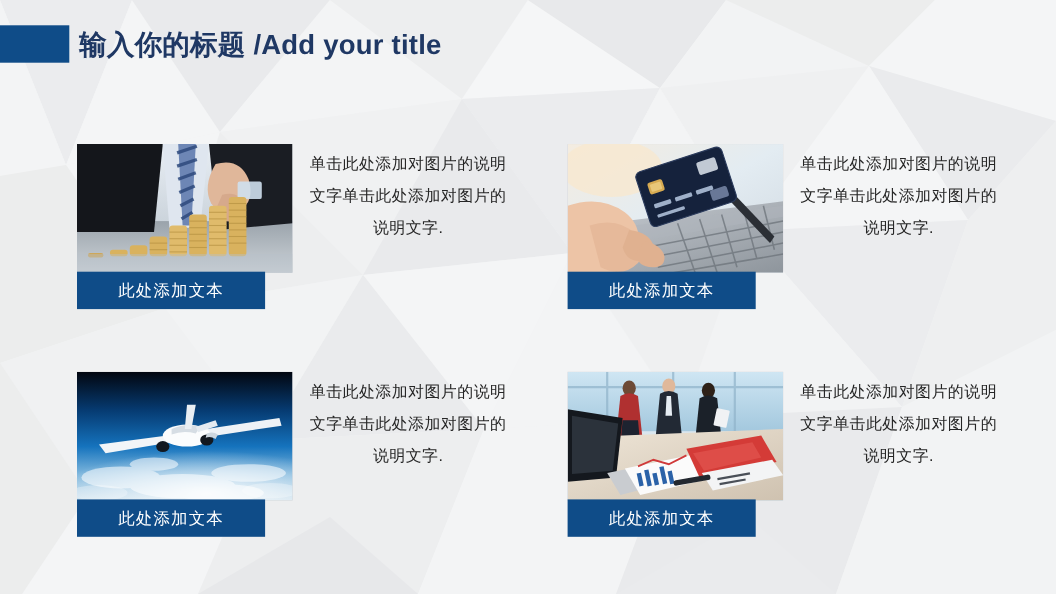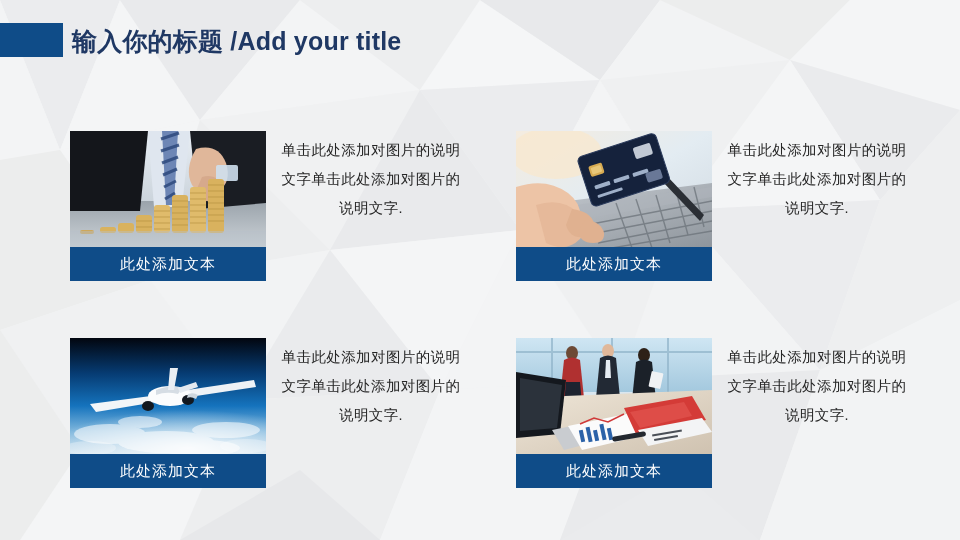--- a/index.html
+++ b/index.html
@@ -29,21 +29,21 @@
   
   .block{position:absolute;}
   .thumb{
     position:absolute;left:0;top:0;
     width:196px;height:117px;overflow:hidden;
     background:#cfd3d8;
   }
   .thumb svg{display:block;width:196px;height:117px;}
   .caption{
     position:absolute;left:0;top:116px;
-    width:196px;height:34px;
+    width:171px;height:34px;
     background:#0F4C88;
     color:#ffffff;font-size:15px;
     display:flex;align-items:center;justify-content:center;
     letter-spacing:1px;
   }
   .desc{
     position:absolute;left:206px;top:5px;
     width:190px;
     font-size:14.5px;line-height:29px;
     color:#262626;

